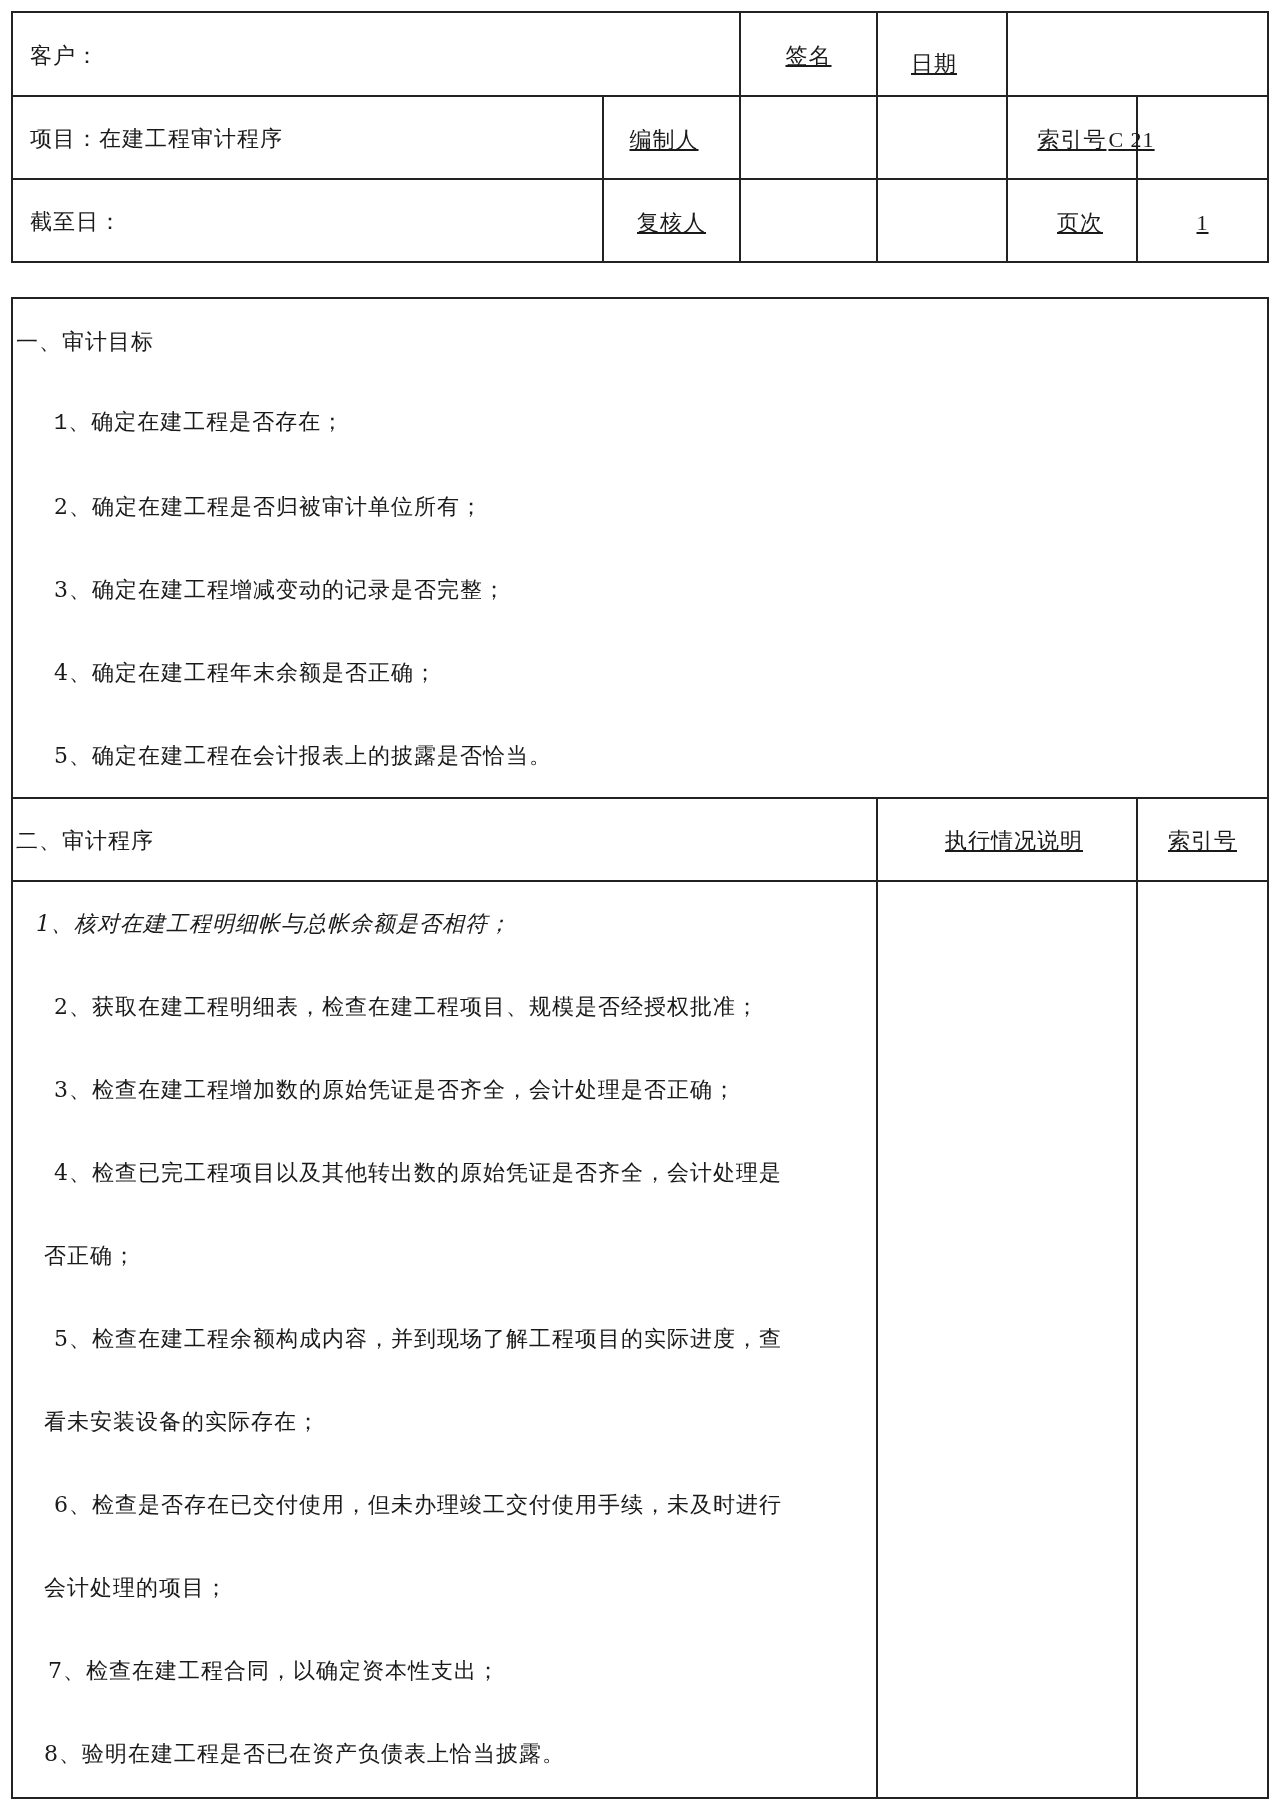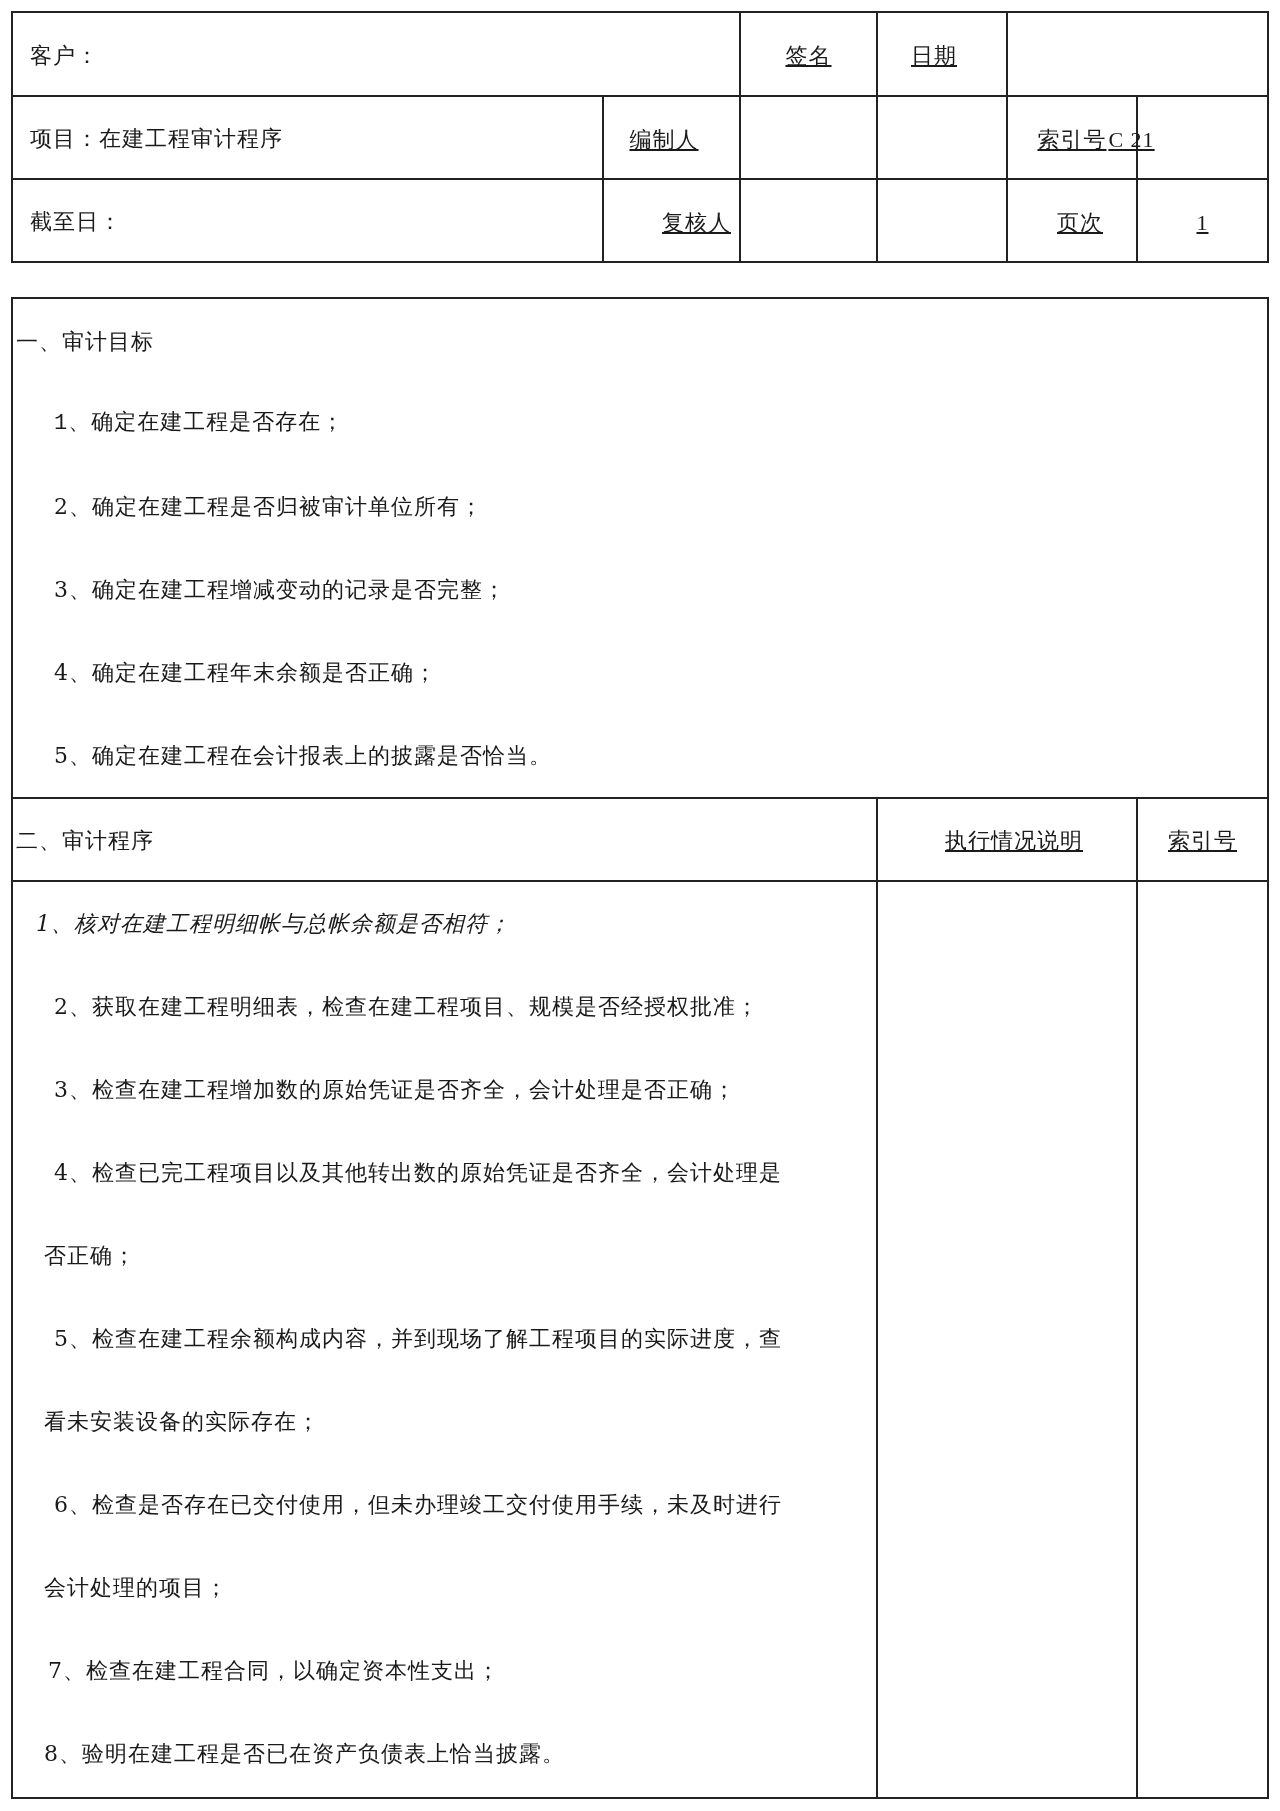--- a/index.html
+++ b/index.html
@@ -29,32 +29,32 @@
 
   <div class="vline" style="left:602px; top:95px; height:167px;"></div>
   <div class="vline" style="left:739px; top:11px; height:251px;"></div>
   <div class="vline" style="left:876px; top:11px; height:251px;"></div>
   <div class="vline" style="left:1006px; top:11px; height:251px;"></div>
   <div class="vline" style="left:1136px; top:95px; height:167px;"></div>
 
   <div class="txt" style="left:30px; top:42px;">客户：</div>
   <div class="abs" style="left:30px; top:20px; width:700px; height:70px;"></div>
   <div class="txt ctr" style="left:741px; top:42px; width:135px;">签名</div>
-  <div class="txt ctr" style="left:878px; top:42px; width:112px;">日期</div>
+  <div class="txt ctr" style="left:878px; top:50px; width:112px;">日期</div>
 
   <div class="txt" style="left:30px; top:125px;">项目：在建工程审计程序</div>
   <div class="txt ctr" style="left:604px; top:126px; width:120px;">编制人</div>
   <div class="abs" style="left:741px; top:97px; width:135px; height:81px;"></div>
   <div class="abs" style="left:878px; top:97px; width:128px; height:81px;"></div>
   <div class="txt ctr" style="left:1008px; top:126px; width:128px;">索引号</div>
   <div class="txt ctr num" style="left:1080px; top:126px; width:103px;">C 21</div>
 
   <div class="txt" style="left:30px; top:208px;">截至日：</div>
   <div class="abs" style="left:120px; top:180px; width:470px; height:81px;"></div>
-  <div class="txt ctr" style="left:604px; top:209px; width:135px;padding-left:25px;">复核人</div>
+  <div class="txt ctr" style="left:604px; top:209px; width:135px;">复核人</div>
   <div class="abs" style="left:741px; top:180px; width:135px; height:81px;"></div>
   <div class="abs" style="left:878px; top:180px; width:128px; height:81px;"></div>
   <div class="txt ctr" style="left:1008px; top:209px; width:144px;">页次</div>
   <div class="txt ctr num" style="left:1138px; top:209px; width:129px;">1</div>
 </div>
 
 <div>
   <div class="hline" style="left:11px; top:297px; width:1258px;"></div>
   <div class="hline" style="left:11px; top:797px; width:1258px;"></div>
   <div class="hline" style="left:11px; top:880px; width:1258px;"></div>

